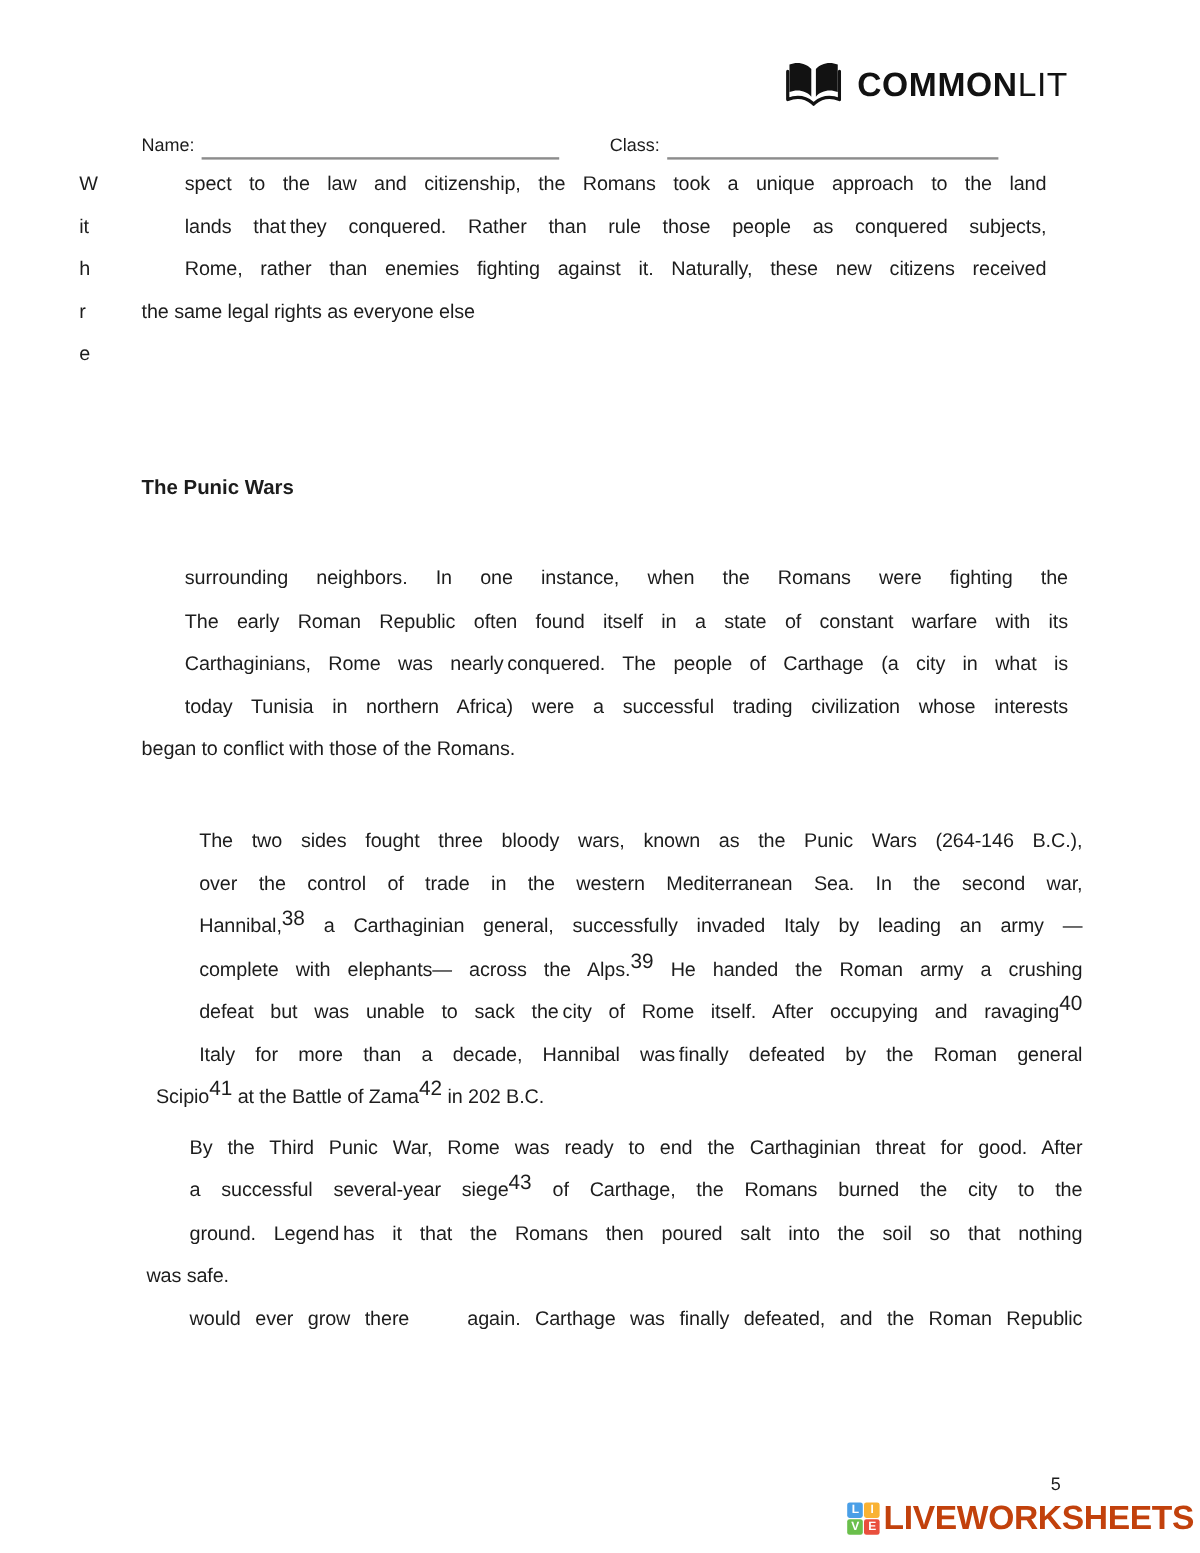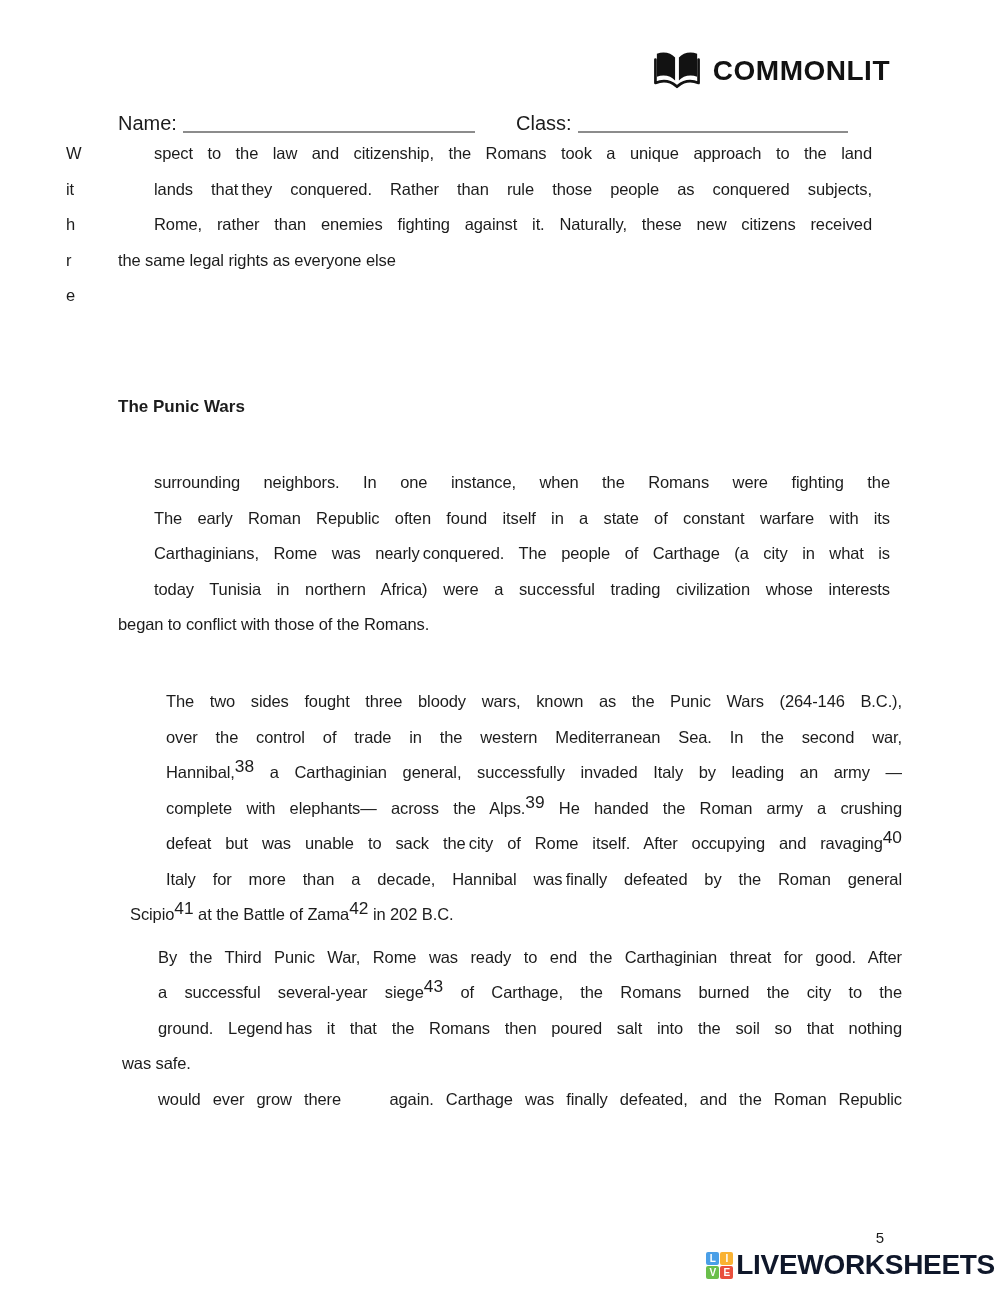--- a/index.html
+++ b/index.html
@@ -6,24 +6,24 @@
   body {
     width:1000px; height:1294px; background:#ffffff; position:relative;
     font-family:"Liberation Sans", sans-serif; color:#1c1c1c; overflow:hidden;
   }
   .page { position:absolute; inset:0; }
 
   
   .commonlit { position:absolute; top:50px; right:110px; display:flex; align-items:center; gap:13px; }
   .book-icon svg { display:block; }
   .cl-text { font-size:28px; font-weight:800; letter-spacing:0.5px; line-height:1; }
-  .cl-text .lit { font-weight:700; }
+  .cl-text .lit { font-weight:400; }
 
   
-  .fields { position:absolute; top:112px; left:118px; width:730px; font-size:20px; display:flex; align-items:flex-end; }
+  .fields { position:absolute; top:112px; left:118px; width:730px; font-size:15px; display:flex; align-items:flex-start; }
   .field-label { line-height:20px; white-space:nowrap; }
   .blank { height:19px; border-bottom:2px solid #8c8c8c; margin-left:6px; }
   .blank.name { width:298px; }
   .blank.class { width:276px; }
   .fields .gap { width:42px; }
 
   
   .bodytext { font-size:16.5px; letter-spacing:-0.1px; }
   .line { line-height:35.5px; text-align:justify; }
   .line.just { text-align-last:justify;margin-left:36px; }
@@ -119,16 +119,16 @@
 
   <div class="page-number">5</div>
 
   <div class="lw">
     <span class="lw-grid">
       <span class="lw-sq" style="background: rgb(74, 159, 231);">L</span>
       <span class="lw-sq" style="background: rgb(249, 178, 51);">I</span>
       <span class="lw-sq" style="background: rgb(106, 191, 75);">V</span>
       <span class="lw-sq" style="background: rgb(233, 79, 61);">E</span>
     </span>
-    <span class="lw-text" style="color: #0f172a;">LIVEWORKSHEETS</span>
+    <span class="lw-text" style="color: #c2410c;">LIVEWORKSHEETS</span>
   </div>
 
 </div>
 
 </body></html>

